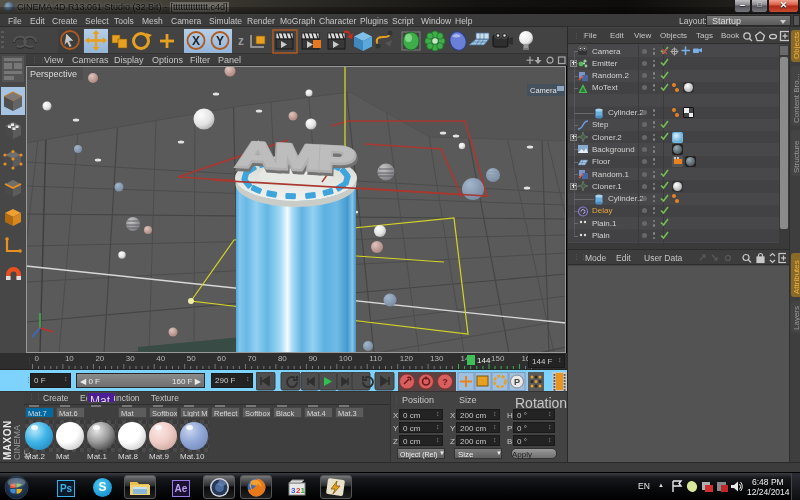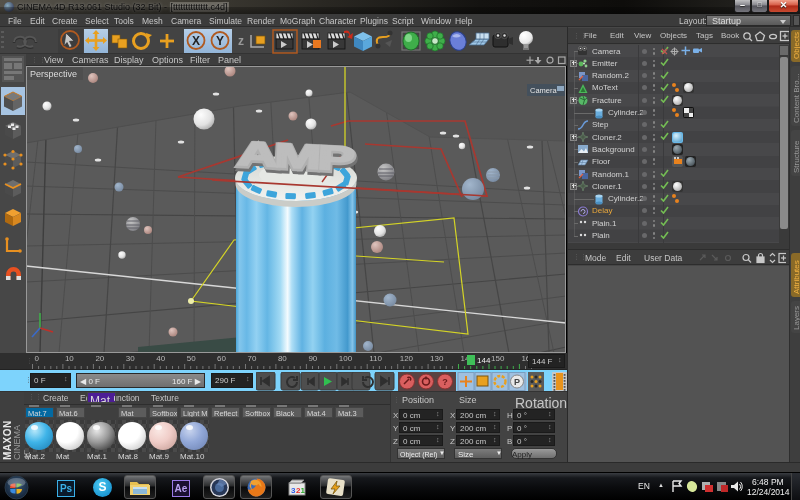--- a/index.html
+++ b/index.html
@@ -572,40 +572,20 @@
           <span class="abs" style="left:24px;top:1.5px;font-size:8px;color:#d2d2d2">MoText</span>
           <div class="abs" style="left:74px;top:3.5px;width:5px;height:5px;border-radius:50%;background:#68686a"></div>
           <div class="abs" style="left:84.5px;top:2.5px;width:2.5px;height:2.5px;border-radius:50%;background:#848484"></div>
           <div class="abs" style="left:84.5px;top:7px;width:2.5px;height:2.5px;border-radius:50%;background:#848484"></div>
           <svg class="abs" style="left:92px;top:1px" width="9" height="9">
             <path d="M1 4.5 L3.5 7 L8 1" stroke="#74bd54" stroke-width="1.6" fill="none"></path>
           </svg>
           <div class="abs" style="left:104px;top:1px;width:4px;height:4px;border-radius:50%;background:#e8821e"></div>
           <div class="abs" style="left:107px;top:6px;width:4px;height:4px;border-radius:50%;background:#e8821e"></div>
           <div class="abs" style="left:115px;top:0.5px;width:11px;height:11px;background:#333;border-radius:2px">
-            <div class="abs" style="left:1px;top:1px;width:9px;height:9px;border-radius:50%;background:radial-gradient(circle at 35% 30%,#fff,#999)"></div>
-          </div>
-        </div>
-<div class="abs" style="left:0;top:49.2px;width:211px;height:12.3px">
-          <div class="abs" style="left:6px;top:6px;width:4px;height:1px;background:#6a6a6a"></div>
-          <div class="abs" style="left:2px;top:2.5px;width:7px;height:7px;background:#555;border:1px solid #888;"></div>
-          <div class="abs" style="left:3.5px;top:5.2px;width:4px;height:1px;background:#ddd"></div>
-          <div class="abs" style="left:5px;top:3.7px;width:1px;height:4px;background:#ddd"></div>
-          <svg class="abs" style="left:10px;top:1px" width="11" height="11">
-            <circle cx="5" cy="5.5" r="4.5" fill="#58b868"></circle>
-            <path d="M5 1 L6.5 5 L5 10 M2 3 L6.5 5 L9 3" stroke="#2a6a34" stroke-width="1" fill="none"></path>
-          </svg>
-          <span class="abs" style="left:24px;top:1.5px;font-size:8px;color:#d2d2d2">Fracture</span>
-          <div class="abs" style="left:74px;top:3.5px;width:5px;height:5px;border-radius:50%;background:#68686a"></div>
-          <div class="abs" style="left:84.5px;top:2.5px;width:2.5px;height:2.5px;border-radius:50%;background:#848484"></div>
-          <div class="abs" style="left:84.5px;top:7px;width:2.5px;height:2.5px;border-radius:50%;background:#848484"></div>
-          <svg class="abs" style="left:92px;top:1px" width="9" height="9">
-            <path d="M1 4.5 L3.5 7 L8 1" stroke="#74bd54" stroke-width="1.6" fill="none"></path>
-          </svg>
-          <div class="abs" style="left:104px;top:0.5px;width:11px;height:11px;background:#333;border-radius:2px">
             <div class="abs" style="left:1px;top:1px;width:9px;height:9px;border-radius:50%;background:radial-gradient(circle at 35% 30%,#fff,#999)"></div>
           </div>
         </div>
 <div class="abs" style="left:0;top:61.5px;width:211px;height:12.3px">
           <div class="abs" style="left:6px;top:6px;width:20px;height:1px;background:#6a6a6a"></div>
           <svg class="abs" style="left:26px;top:1px" width="11" height="11">
             <rect x="1.5" y="2" width="7" height="7" fill="#6aaede"></rect>
             <ellipse cx="5" cy="2" rx="3.5" ry="1.5" fill="#a8d4f0"></ellipse>
             <ellipse cx="5" cy="9" rx="3.5" ry="1.5" fill="#4a8ec0"></ellipse>
           </svg>

